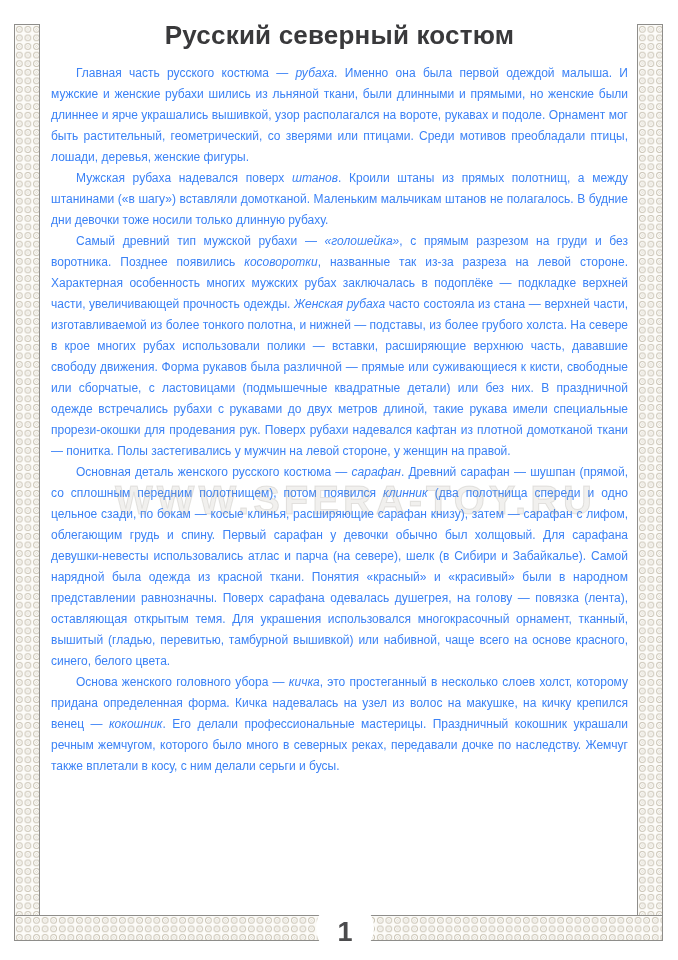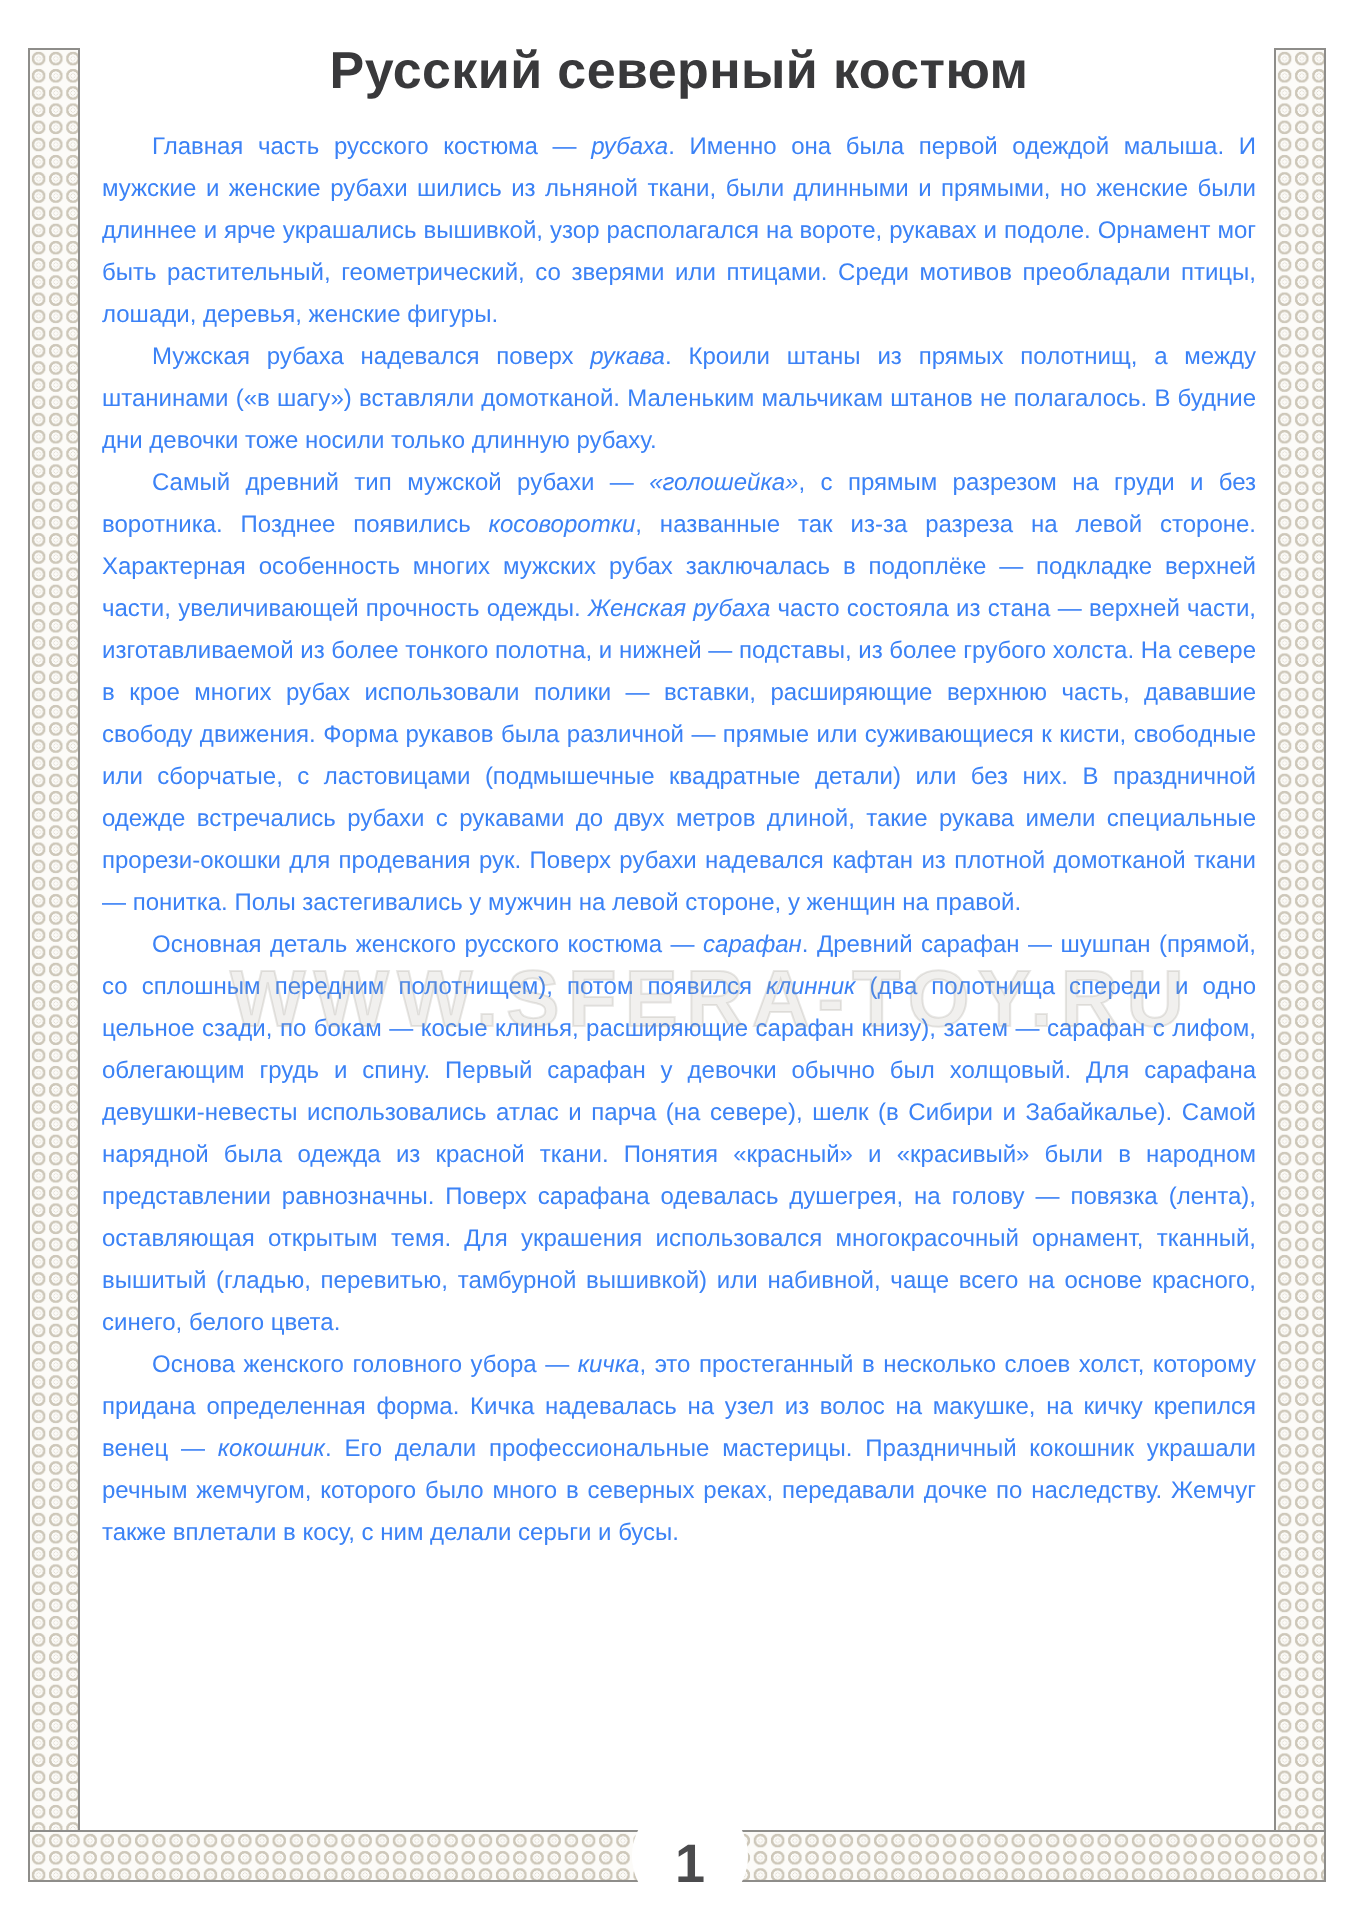--- a/index.html
+++ b/index.html
@@ -76,21 +76,21 @@
 
   <div class="page-badge">
     <span class="page-num">1</span>
   </div>
 
   <div class="content">
     <h1 class="doc-title">Русский северный костюм</h1>
 
     <div class="body-text">
         <p class="para indent"><span>Главная часть русского костюма — </span><em>рубаха</em><span>. Именно она была первой одеждой малыша. И мужские и женские рубахи шились из льняной ткани, были длинными и прямыми, но женские были длиннее и ярче украшались вышивкой, узор располагался на вороте, рукавах и подоле. Орнамент мог быть растительный, геометрический, со зверями или птицами. Среди мотивов преобладали птицы, лошади, деревья, женские фигуры.</span></p>
-        <p class="para indent"><span>Мужская рубаха надевался поверх </span><em>рукава</em><span>. Кроили штаны из прямых полотнищ, а между штанинами («в шагу») вставляли домотканой. Маленьким мальчикам штанов не полагалось. В будние дни девочки тоже носили только длинную рубаху.</span></p>
+        <p class="para indent"><span>Мужская рубаха надевался поверх </span><em>штанов</em><span>. Кроили штаны из прямых полотнищ, а между штанинами («в шагу») вставляли домотканой. Маленьким мальчикам штанов не полагалось. В будние дни девочки тоже носили только длинную рубаху.</span></p>
         <p class="para indent"><span>Самый древний тип мужской рубахи — </span><em>«голошейка»</em><span>, с прямым разрезом на груди и без воротника. Позднее появились </span><em>косоворотки</em><span>, названные так из-за разреза на левой стороне. Характерная особенность многих мужских рубах заключалась в подоплёке — подкладке верхней части, увеличивающей прочность одежды. </span><em>Женская рубаха</em><span> часто состояла из стана — верхней части, изготавливаемой из более тонкого полотна, и нижней — подставы, из более грубого холста. На севере в крое многих рубах использовали полики — вставки, расширяющие верхнюю часть, дававшие свободу движения. Форма рукавов была различной — прямые или суживающиеся к кисти, свободные или сборчатые, с ластовицами (подмышечные квадратные детали) или без них. В праздничной одежде встречались рубахи с рукавами до двух метров длиной, такие рукава имели специальные прорези-окошки для продевания рук. Поверх рубахи надевался кафтан из плотной домотканой ткани — понитка. Полы застегивались у мужчин на левой стороне, у женщин на правой.</span></p>
         <p class="para indent"><span>Основная деталь женского русского костюма — </span><em>сарафан</em><span>. Древний сарафан — шушпан (прямой, со сплошным передним полотнищем), потом появился </span><em>клинник</em><span> (два полотнища спереди и одно цельное сзади, по бокам — косые клинья, расширяющие сарафан книзу), затем — сарафан с лифом, облегающим грудь и спину. Первый сарафан у девочки обычно был холщовый. Для сарафана девушки-невесты использовались атлас и парча (на севере), шелк (в Сибири и Забайкалье). Самой нарядной была одежда из красной ткани. Понятия «красный» и «красивый» были в народном представлении равнозначны. Поверх сарафана одевалась душегрея, на голову — повязка (лента), оставляющая открытым темя. Для украшения использовался многокрасочный орнамент, тканный, вышитый (гладью, перевитью, тамбурной вышивкой) или набивной, чаще всего на основе красного, синего, белого цвета.</span></p>
         <p class="para indent"><span>Основа женского головного убора — </span><em>кичка</em><span>, это простеганный в несколько слоев холст, которому придана определенная форма. Кичка надевалась на узел из волос на макушке, на кичку крепился венец — </span><em>кокошник</em><span>. Его делали профессиональные мастерицы. Праздничный кокошник украшали речным жемчугом, которого было много в северных реках, передавали дочке по наследству. Жемчуг также вплетали в косу, с ним делали серьги и бусы.</span></p>
       </div>
 
     <div class="watermark">WWW.SFERA-TOY.RU</div>
   </div>
 
 </div>
 

